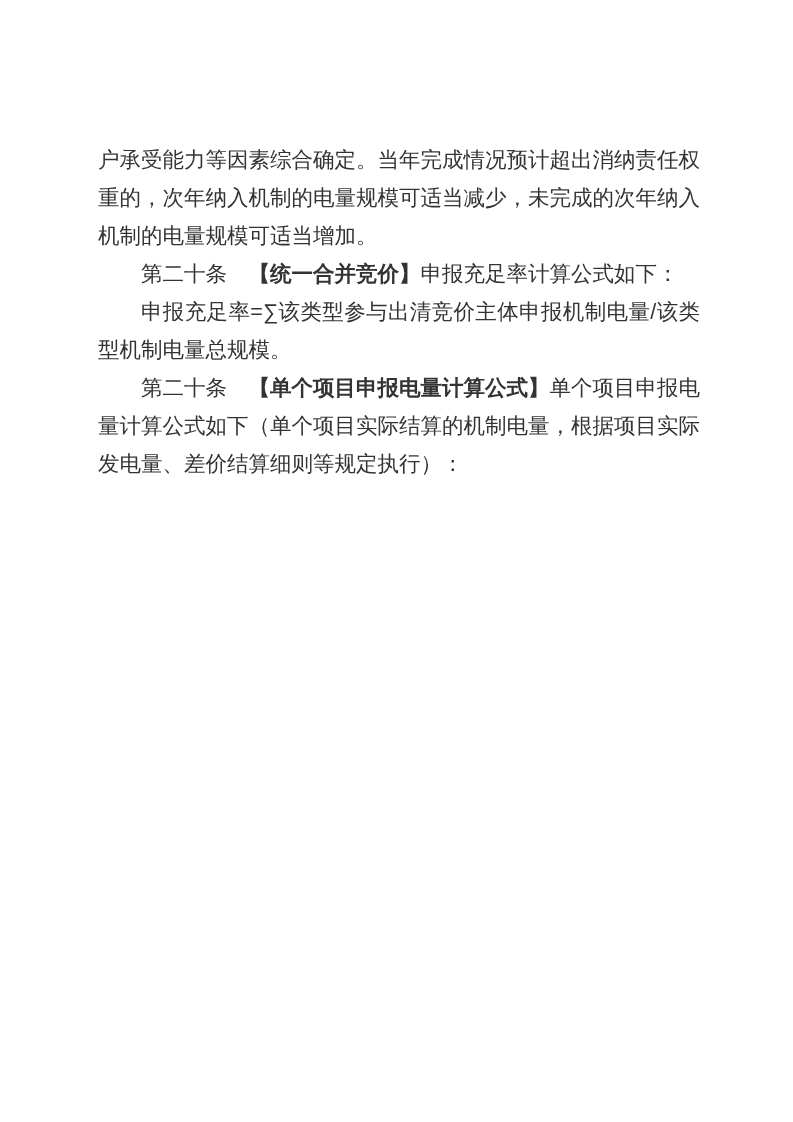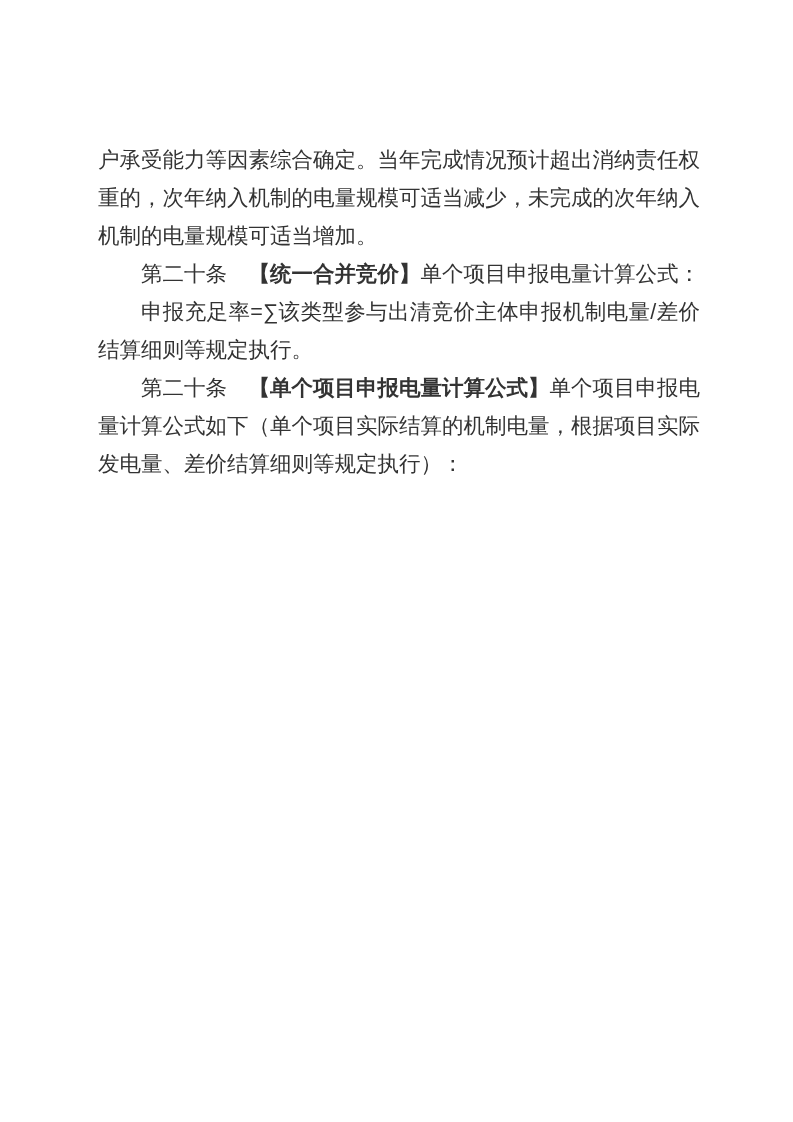--- a/index.html
+++ b/index.html
@@ -35,17 +35,17 @@
   .seg.bold {
     font-weight: bold;
   }
 </style>
 </head>
 <body>
 
 <div class="page">
   <div class="content" id="document-content">
       <p class="para"><span class="seg">户承受能力等因素综合确定。当年完成情况预计超出消纳责任权重的，次年纳入机制的电量规模可适当减少，未完成的次年纳入机制的电量规模可适当增加。</span></p>
-      <p class="para indent"><span class="seg">第二十条　</span><span class="seg bold">【统一合并竞价】</span><span class="seg">单个项目申报电量计算公式：</span></p>
-      <p class="para indent"><span class="seg">申报充足率=∑该类型参与出清竞价主体申报机制电量/差价结算细则等规定执行。</span></p>
+      <p class="para indent"><span class="seg">第二十条　</span><span class="seg bold">【统一合并竞价】</span><span class="seg">申报充足率计算公式如下：</span></p>
+      <p class="para indent"><span class="seg">申报充足率=∑该类型参与出清竞价主体申报机制电量/该类型机制电量总规模。</span></p>
       <p class="para indent"><span class="seg">第二十条　</span><span class="seg bold">【单个项目申报电量计算公式】</span><span class="seg">单个项目申报电量计算公式如下（单个项目实际结算的机制电量，根据项目实际发电量、差价结算细则等规定执行）：</span></p>
     </div>
 </div>
 
 </body></html>

